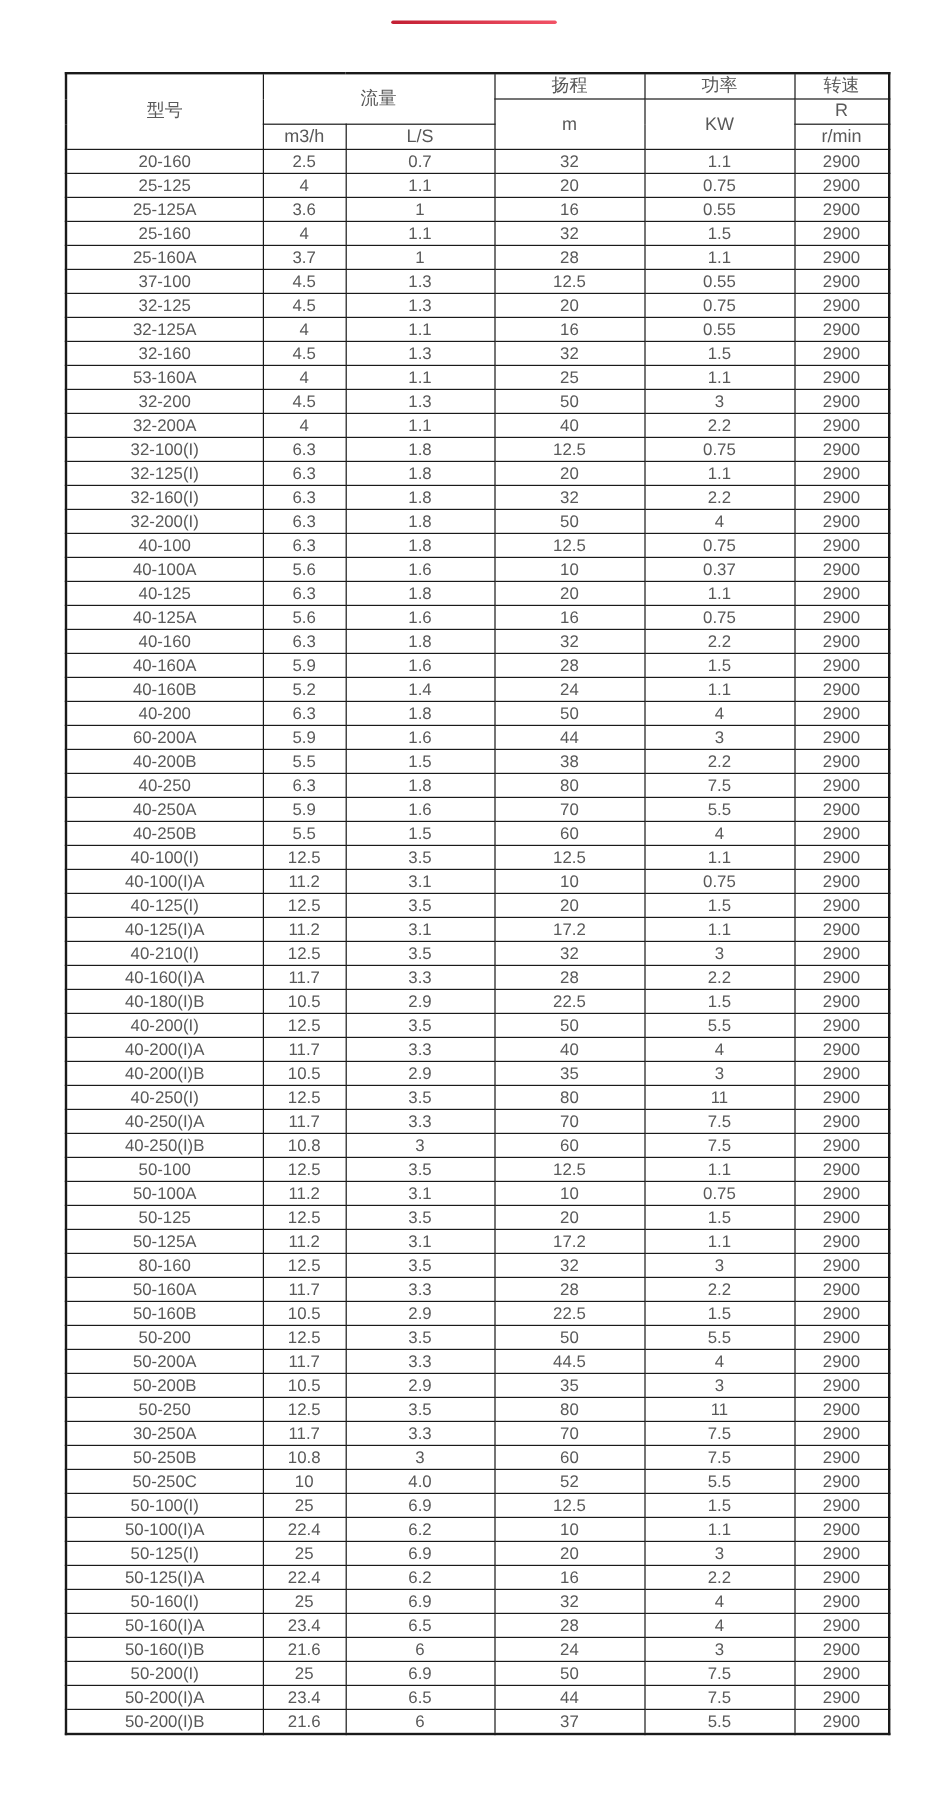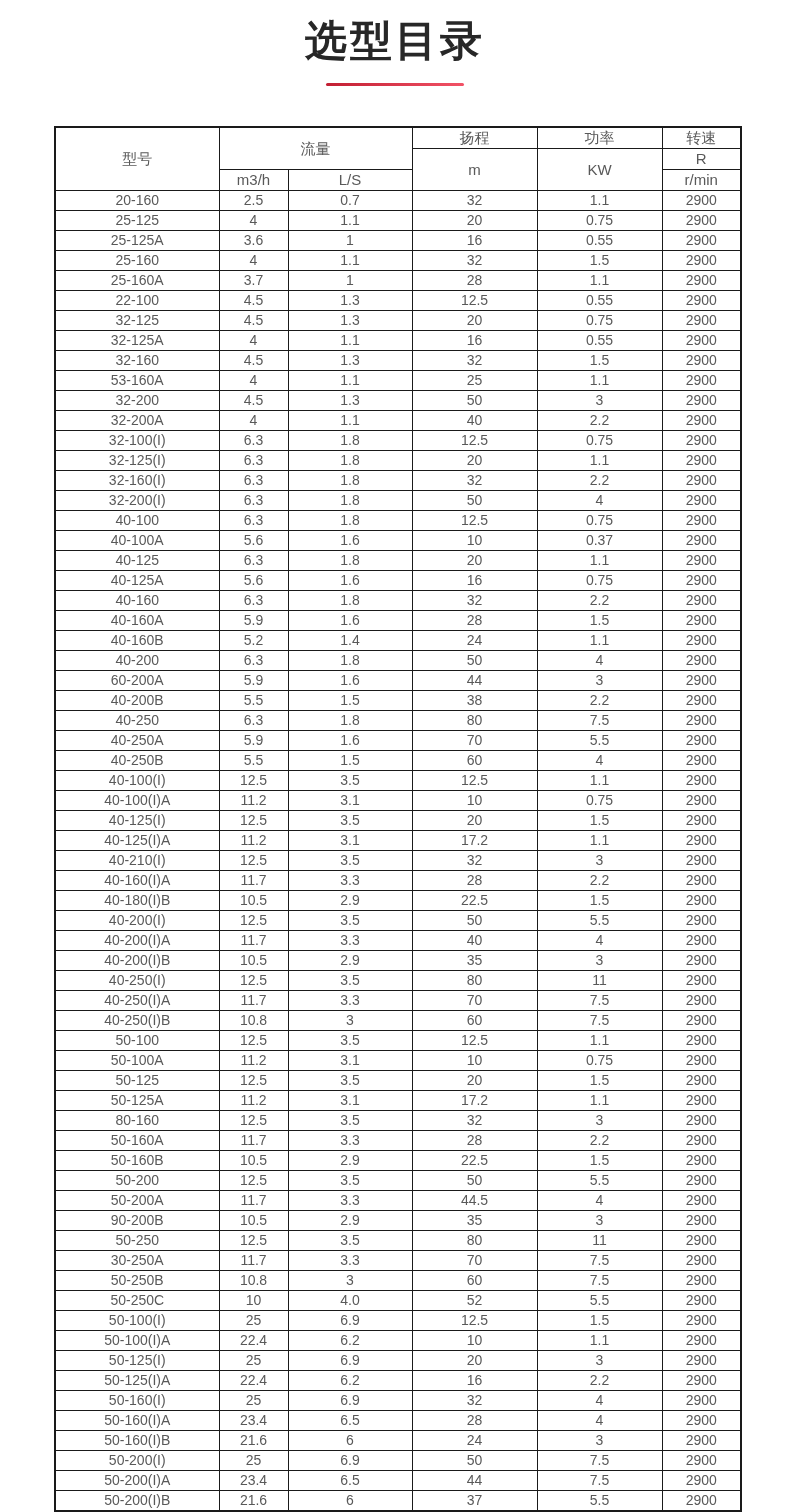--- a/index.html
+++ b/index.html
@@ -35,21 +35,20 @@
     white-space:nowrap;overflow:hidden;
   }
   .catalog th{font-size:15px;font-weight:400;height:20px;line-height:20px;}
   .catalog td{font-size:14px;font-weight:400;height:19px;line-height:19px;}
 </style>
 </head>
 <body>
 
 <div class="page">
 
-  <h1 class="page-title">选型目录</h1>
   <div class="title-underline"></div>
 
   <table class="catalog">
     <colgroup>
       <col class="c-model">
         <col class="c-m3h">
         <col class="c-ls">
       <col class="c-head">
         <col class="c-kw">
         <col class="c-speed">
@@ -108,21 +107,21 @@
         </tr>
         <tr>
           <td>25-160A</td>
           <td>3.7</td>
           <td>1</td>
           <td>28</td>
           <td>1.1</td>
           <td>2900</td>
         </tr>
         <tr>
-          <td>22-100</td>
+          <td>37-100</td>
           <td>4.5</td>
           <td>1.3</td>
           <td>12.5</td>
           <td>0.55</td>
           <td>2900</td>
         </tr>
         <tr>
           <td>32-125</td>
           <td>4.5</td>
           <td>1.3</td>
@@ -476,21 +475,21 @@
         </tr>
         <tr>
           <td>50-200A</td>
           <td>11.7</td>
           <td>3.3</td>
           <td>44.5</td>
           <td>4</td>
           <td>2900</td>
         </tr>
         <tr>
-          <td>90-200B</td>
+          <td>50-200B</td>
           <td>10.5</td>
           <td>2.9</td>
           <td>35</td>
           <td>3</td>
           <td>2900</td>
         </tr>
         <tr>
           <td>50-250</td>
           <td>12.5</td>
           <td>3.5</td>

